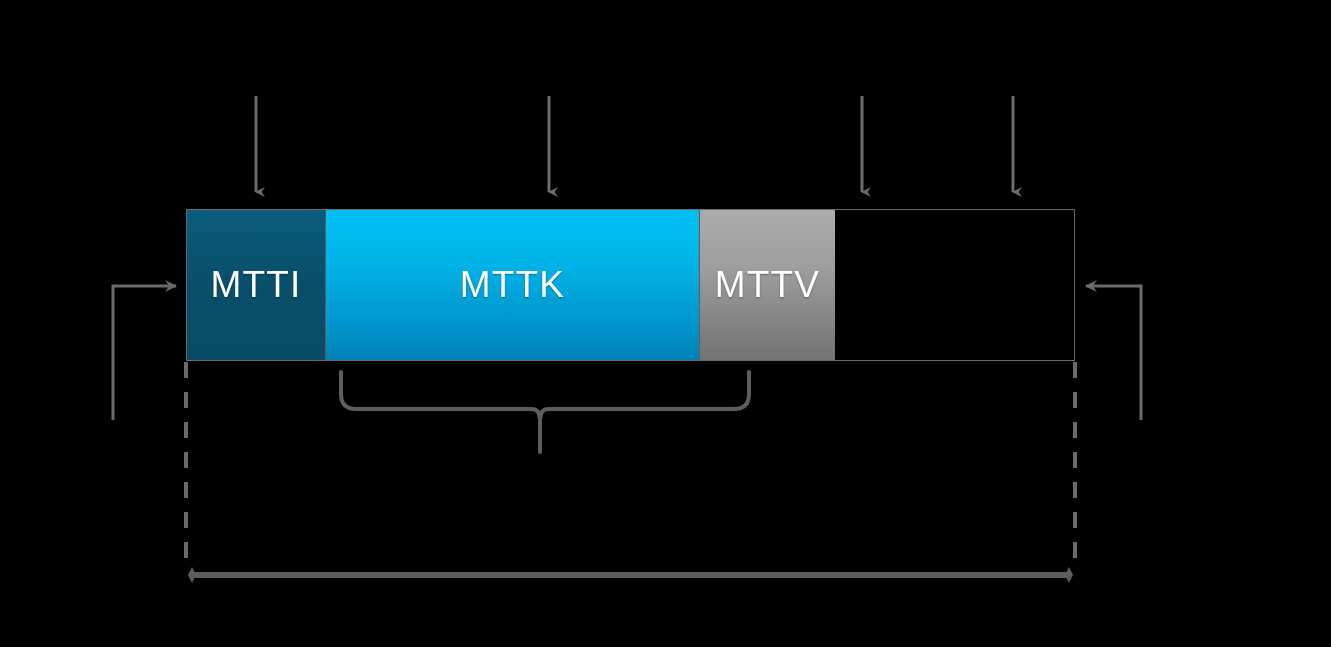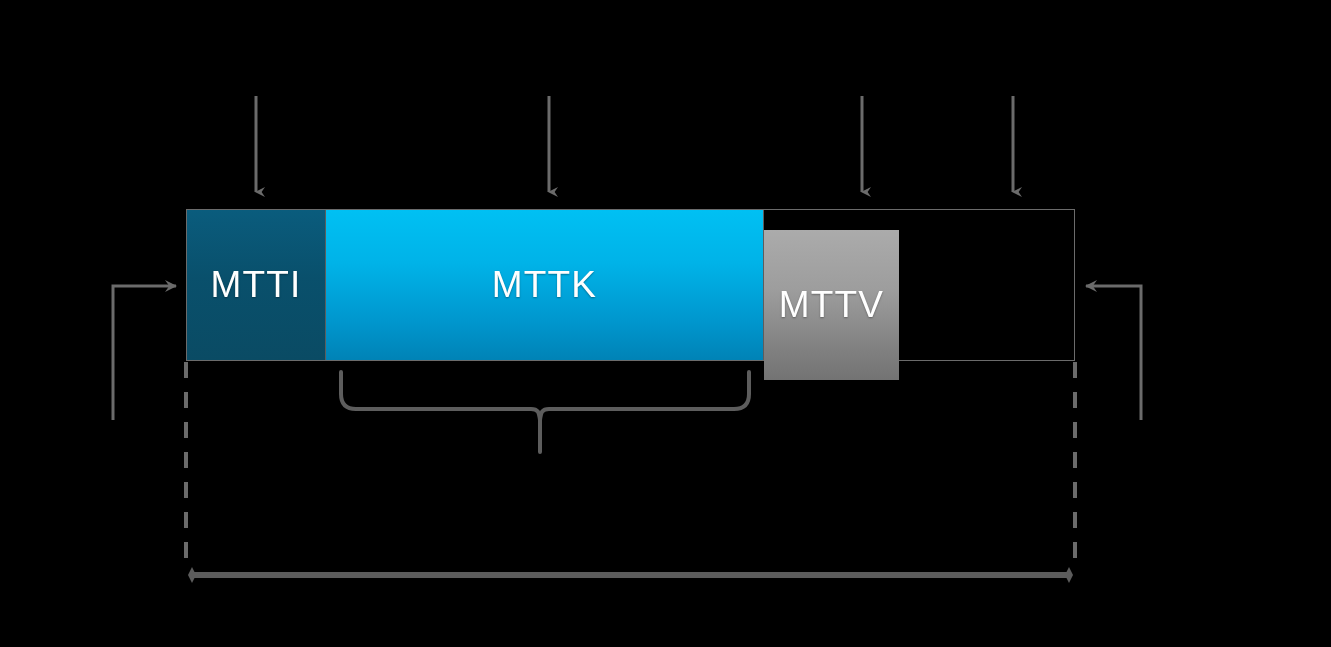--- a/index.html
+++ b/index.html
@@ -37,36 +37,36 @@
   }
   .seg {
     position: relative;
     display: flex;
     align-items: center;
     justify-content: center;
     box-sizing: border-box;
     height: 100%;
     border-right: 1px solid #5d5d5d;
   }
-  .seg:last-child { border-right: none; margin-top: 20px; }
+  .seg:last-child { border-right: none; }
   .seg-label {
     color: #ffffff;
     font-size: 37px;
     font-weight: 300;
     letter-spacing: 1.2px;
     font-family: "Liberation Sans", sans-serif;
     text-shadow: 0 1px 2px rgba(0,0,0,0.35);
     user-select: none;
   }
   .seg-mtti {
     width: 139px;
     background: linear-gradient(180deg, #0a5c7d 0%, #09506c 45%, #0a4b64 100%);
   }
   .seg-mttk {
-    width: 438px;
+    width: 374px;
     background: linear-gradient(180deg, #00c0f3 0%, #00b3e8 35%, #0096cd 75%, #0083b6 100%);
     align-items: center;
   }
   .seg-mttf {
     width: 175px;
     background: linear-gradient(100deg, #74bcd6 0%, #63b1cf 40%, #4a97b8 80%, #3b88aa 100%);
   }
   .seg-mttv {
     width: 135px;
     background: linear-gradient(180deg, #ababab 0%, #9d9d9d 40%, #808080 80%, #737373 100%);

